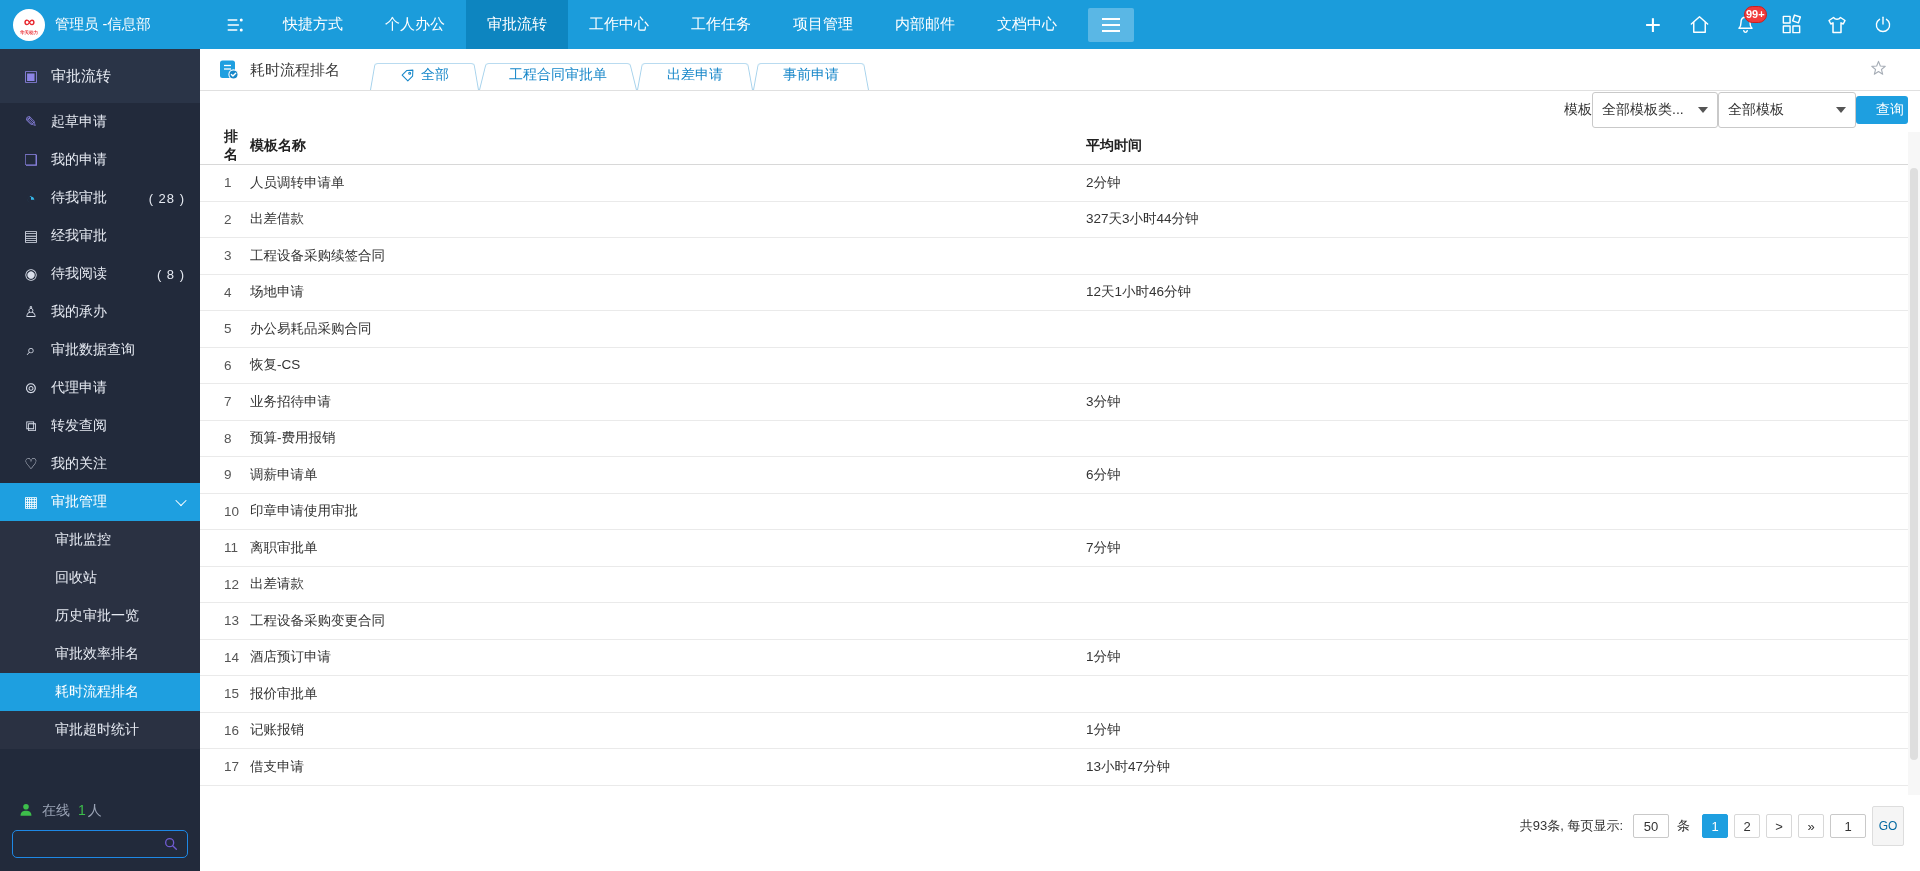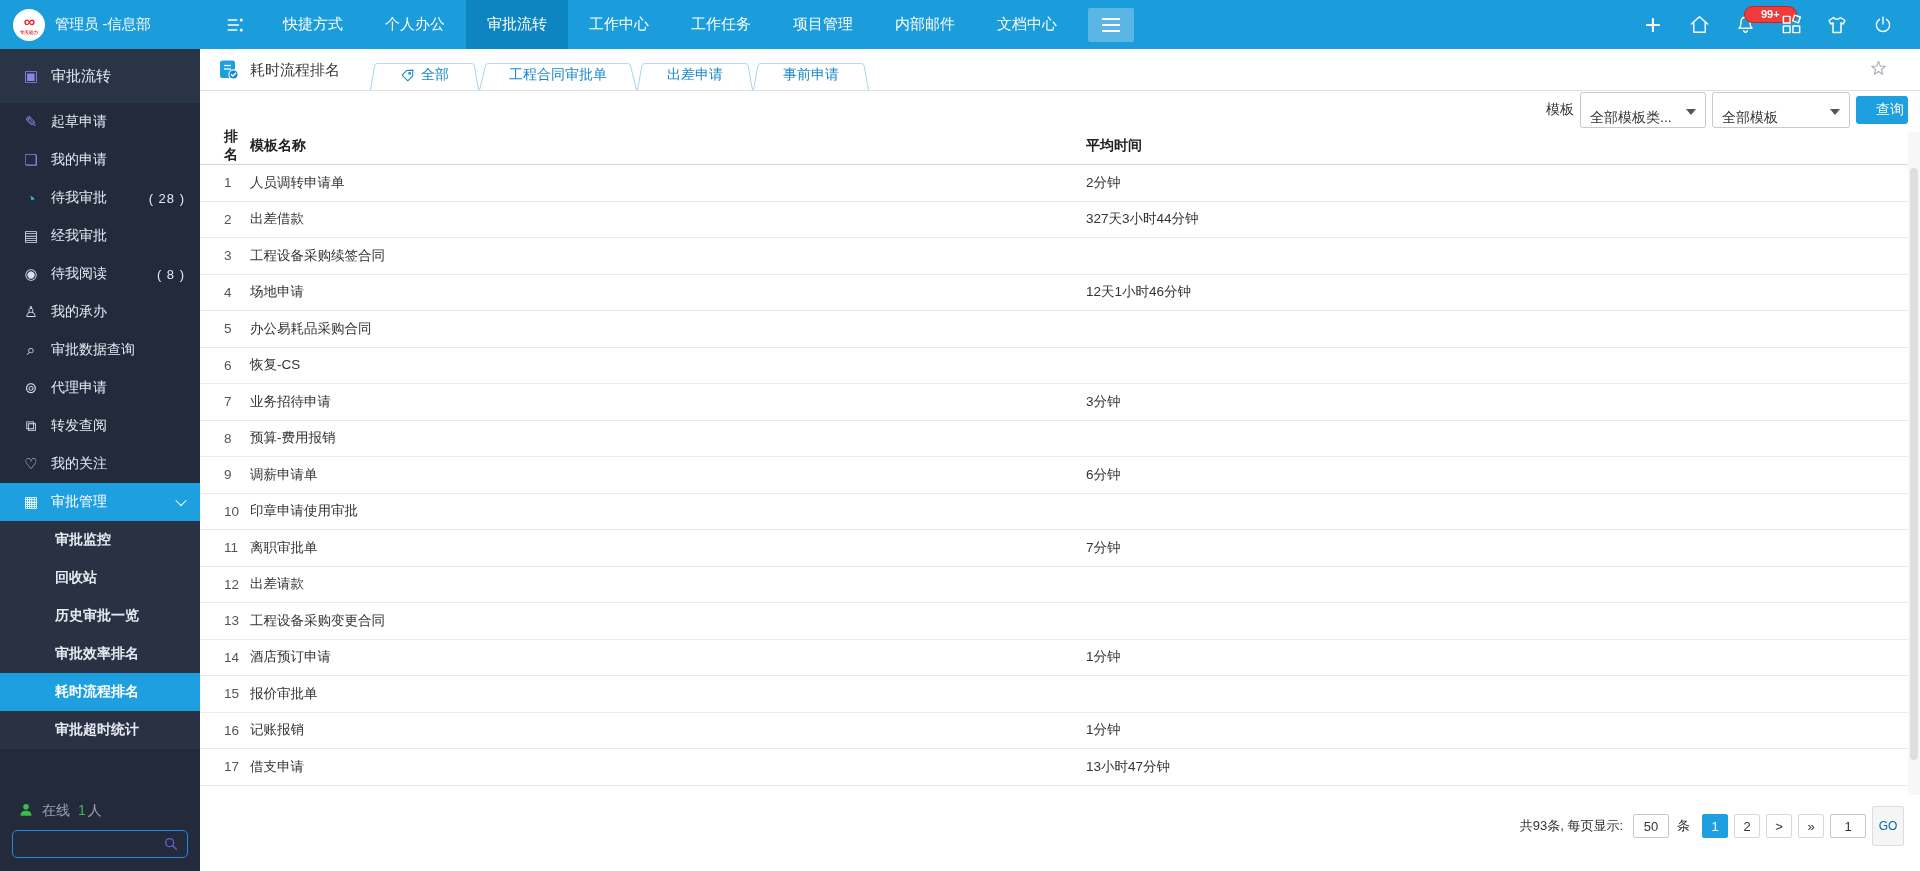--- a/index.html
+++ b/index.html
@@ -20,36 +20,36 @@
   .topnav .tn-item { display:flex; align-items:center; padding:4px 21px; font-size:15px; cursor:pointer; white-space:nowrap; }
   .topnav .tn-item.active { background:#0D85C0; }
   .burger { width:46px; height:34px; margin-left:10px; background:rgba(255,255,255,.28); border-radius:2px;
     display:flex; align-items:center; justify-content:center; cursor:pointer; }
   .burger-bars { width:18px; height:2px; background:#fff; box-shadow:0 -6px 0 #fff, 0 6px 0 #fff; }
   .top-icons { margin-left:auto; display:flex; align-items:center; gap:22px; padding-right:25px; }
   .tico { width:24px; height:24px; display:flex; align-items:center; justify-content:center; cursor:pointer; position:relative; }
   .tico svg { stroke:#fff; fill:none; stroke-width:1.5; stroke-linecap:round; stroke-linejoin:round; }
   .plus-glyph { font-size:28px; font-weight:300; line-height:22px; }
   .badge { position:absolute; top:-7px; left:11px; background:#F03B3B; border:1px solid #CC1F1F; color:#fff;
-    font-size:11px; font-weight:bold; padding:1px 16px; border-radius:10px; line-height:13px; }
+    font-size:11px; font-weight:bold; padding:1px 1px; border-radius:10px; line-height:13px; }
 
   
   .sidebar { position:absolute; left:0; top:49px; bottom:0; width:200px; background:#222A3B; color:#E6EAF2; }
   .side-header { height:54px; background:#2A3447; display:flex; align-items:center; gap:11px;
     padding-left:22px; font-size:15px; cursor:pointer; }
   .side-header .ic { color:#8D85E6; }
   .ic { width:18px; text-align:center; font-size:15px; flex:0 0 18px; }
   .side-item { height:38px; display:flex; align-items:center; gap:11px; padding:0 15px 0 22px;
     font-size:14px; cursor:pointer; }
   .side-item .count { margin-left:auto; font-size:13px; letter-spacing:1px; }
   .side-item.active { background:#1E9FE0; color:#fff; }
   .chev { display:none; margin-left:auto; width:8px; height:8px; border-right:1.5px solid #fff;
     border-bottom:1.5px solid #fff; transform:rotate(45deg) translate(-1px,-1px); }
   .chev.show { display:block; }
-  .submenu { background:#2A3142;font-weight:bold; }
+  .submenu { background:#2A3142; }
   .sub-item { height:38px; display:flex; align-items:center; padding-left:55px; font-size:14px; cursor:pointer; }
   .sub-item.active { background:#1E9FE0; color:#fff; }
   .side-bottom { position:absolute; left:0; right:0; bottom:0; padding:0 12px 13px; }
   .online { display:flex; gap:8px; font-size:14px; color:#9AA3B5; margin:0 0 10px 6px; }
   .online .num { color:#3DBE4B; }
   .side-search { height:28px; border:1px solid #1E88E5; border-radius:5px; display:flex; align-items:center;
     padding:0 8px; }
   .side-search input { flex:1; background:transparent; border:none; outline:none; color:#ccd3e0; font-size:13px; min-width:0; }
 
   
@@ -59,24 +59,24 @@
   .tabs { display:flex; align-items:flex-end; margin-left:30px; }
   .tab { position:relative; height:30px; display:flex; align-items:center; gap:6px; padding:0 30px;
     font-size:14px; color:#1787C9; cursor:pointer; z-index:1; }
   .tab::before { content:""; position:absolute; inset:0; border:1px solid #A6D2EC; border-bottom:none;
     border-radius:4px 4px 0 0; background:#fff; transform:perspective(50px) rotateX(9deg);
     transform-origin:50% 100%; z-index:-1; }
   .tab-ic { display:none; }
   .tab-ic.show { display:inline-flex; }
   .star-btn { position:absolute; right:32px; top:10px; cursor:pointer; }
 
-  .filter-bar { height:37px; display:flex; align-items:center; justify-content:flex-end; gap:6px;
+  .filter-bar { height:37px; display:flex; align-items:center; justify-content:flex-end; gap:0;
     padding-right:12px; font-size:14px; color:#333; }
   .sel { height:36px; border:1px solid #C9C9C9; border-radius:3px; background:#fff; display:flex;
-    align-items:flex-start; justify-content:space-between; padding:16px 9px; cursor:pointer; }
+    align-items:center; justify-content:space-between; padding:16px 9px; cursor:pointer; }
   .sel .val { white-space:nowrap; overflow:hidden; }
   .sel .arr { width:0; height:0; border-left:5px solid transparent; border-right:5px solid transparent;
     border-top:6px solid #555; margin-left:8px; flex:0 0 auto; }
   .sel-1 { width:126px; }
   .sel-2 { width:138px; }
   .btn-query { height:28px; width:52px; background:#1E9FE0; color:#fff; border:none; border-radius:3px;
     font-size:14px; cursor:pointer;padding-left:16px; }
 
   .table-wrap { position:relative; height:667px; overflow:hidden; }
   table { width:100%; border-collapse:collapse; table-layout:fixed; }

